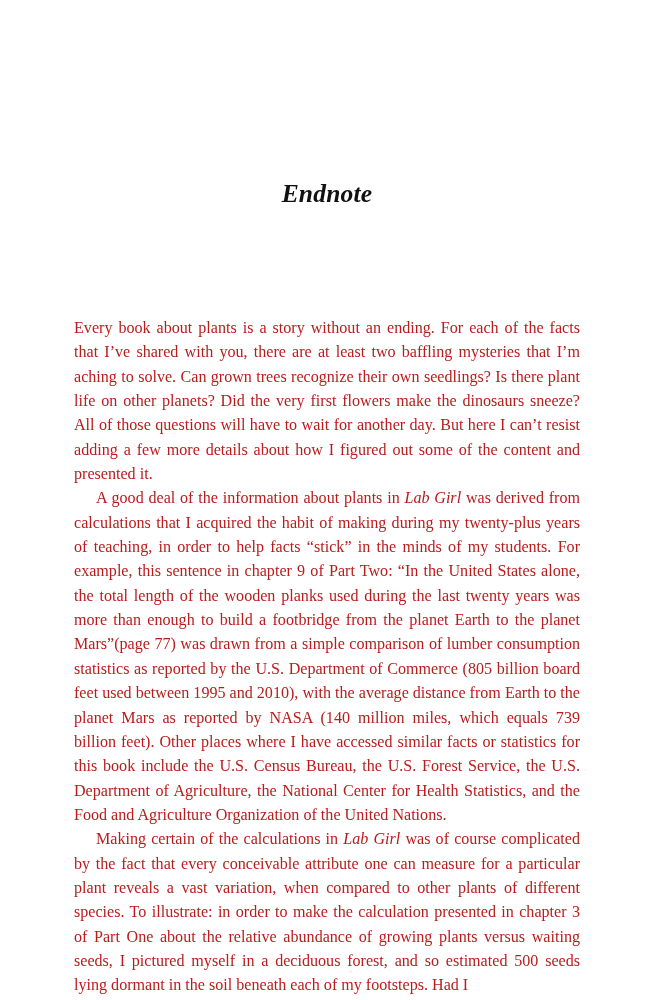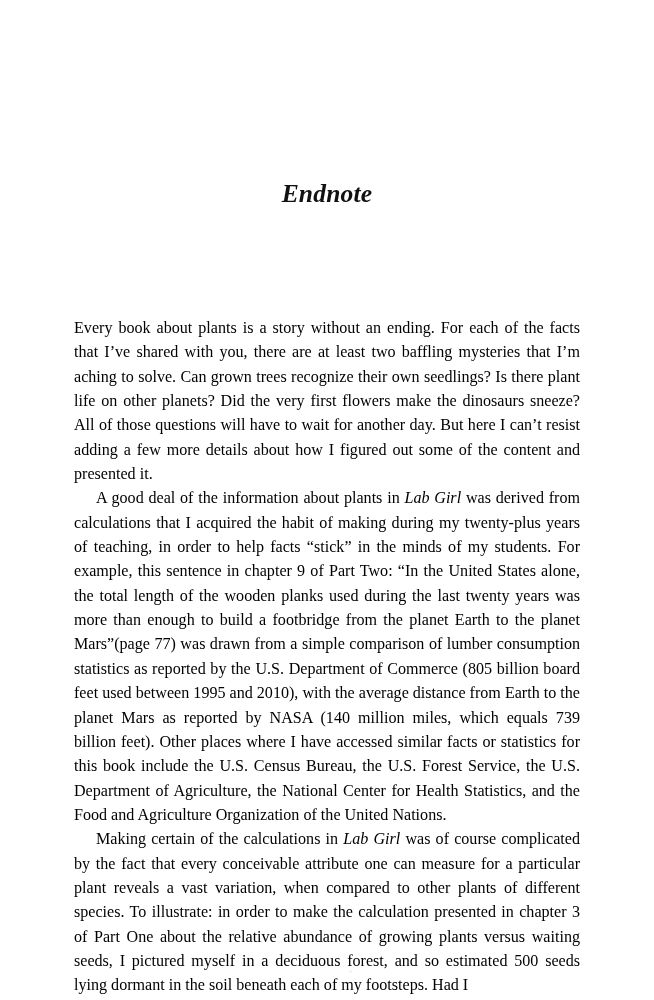--- a/index.html
+++ b/index.html
@@ -36,21 +36,21 @@
   }
   .body-text {
     position: absolute;
     left: 74px;
     top: 300px;
     width: 506px;
     font-size: 16.1px;
     line-height: 24.35px;
     text-align: justify;
     text-justify: inter-word;
-    color: #000000;
+    color: #b91c1c;
     hyphens: none;
   }
   .body-text p {
     margin: 0;
     text-indent: 0;
   }
   .body-text p + p {
     text-indent: 22px;
   }
   .body-text i {

